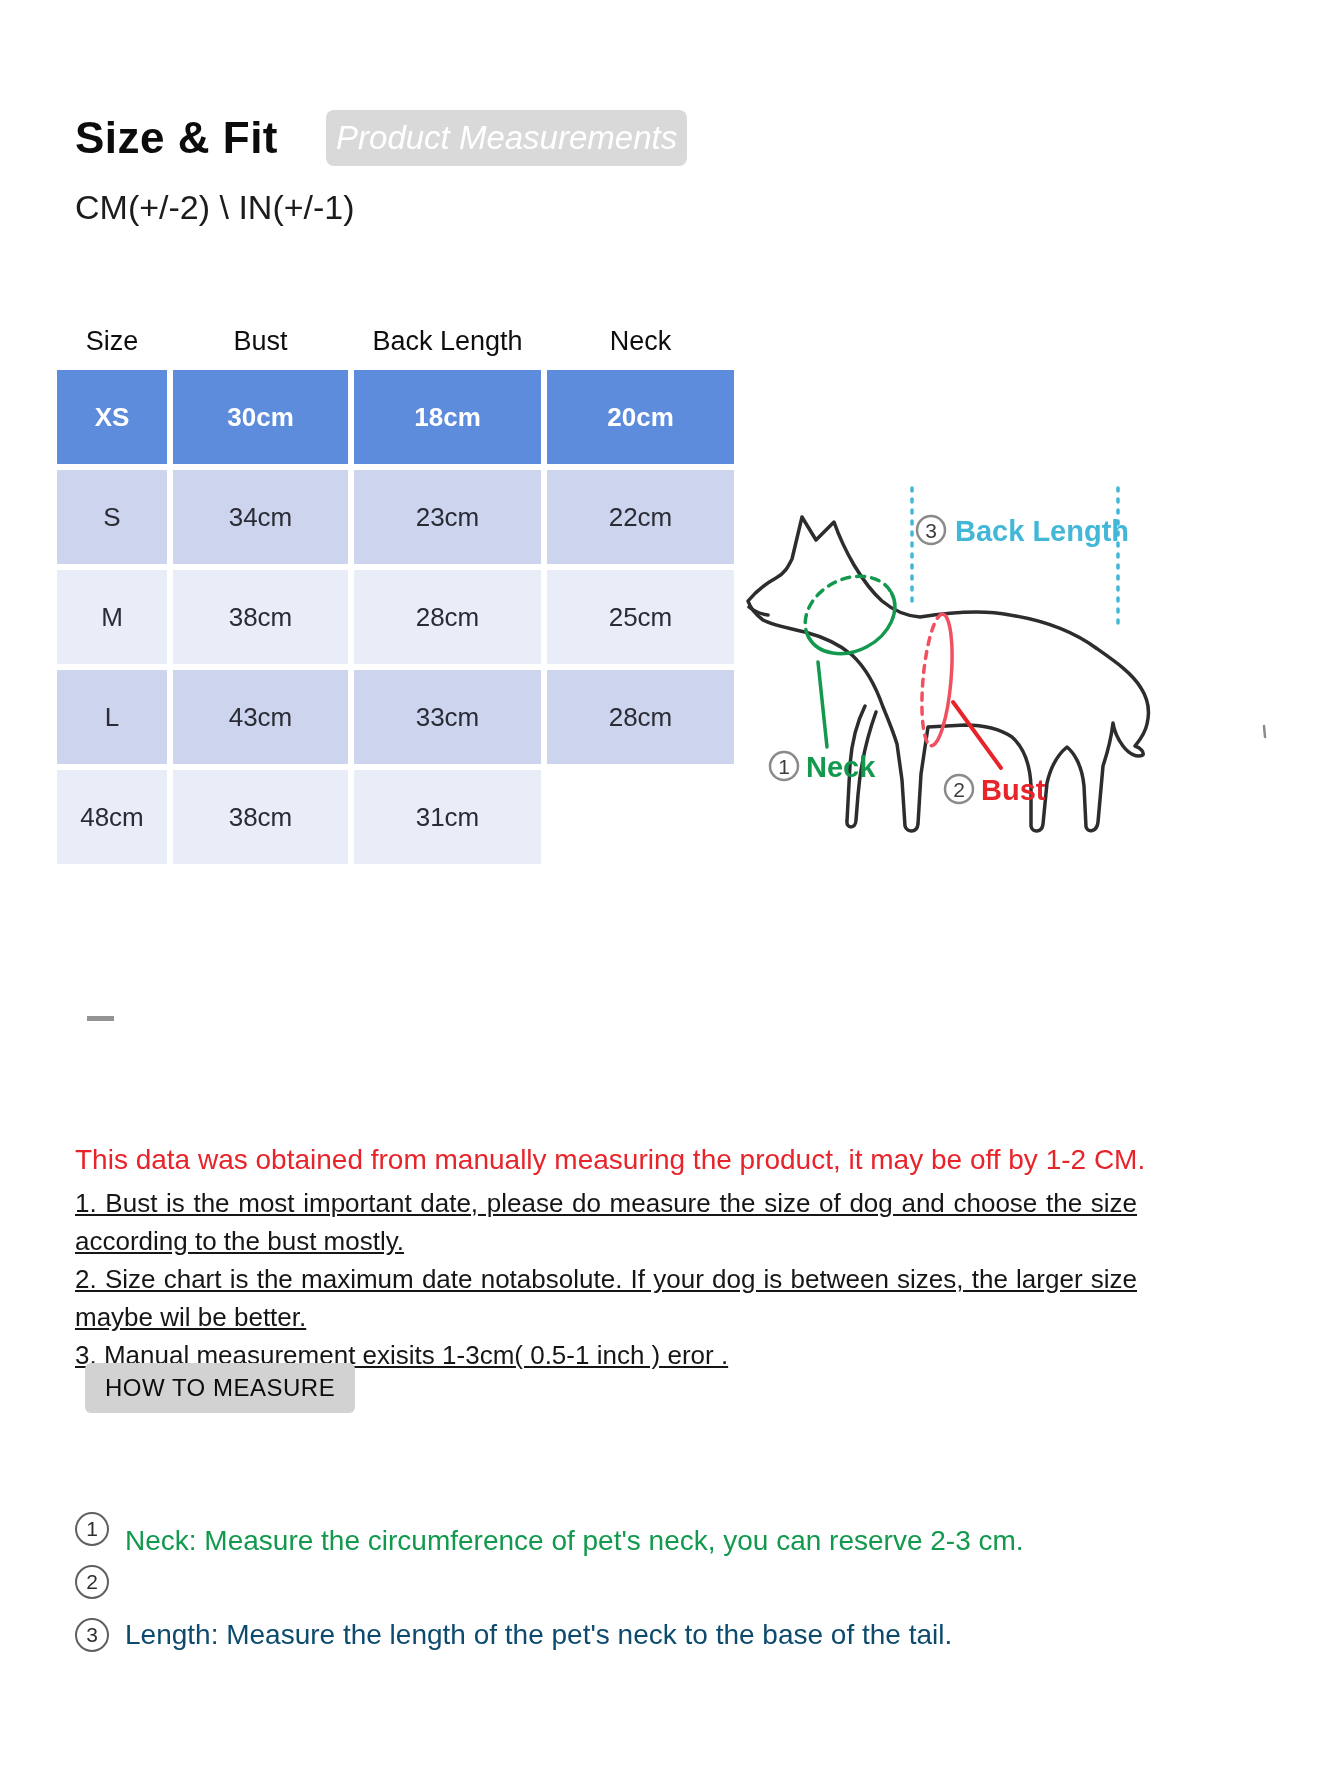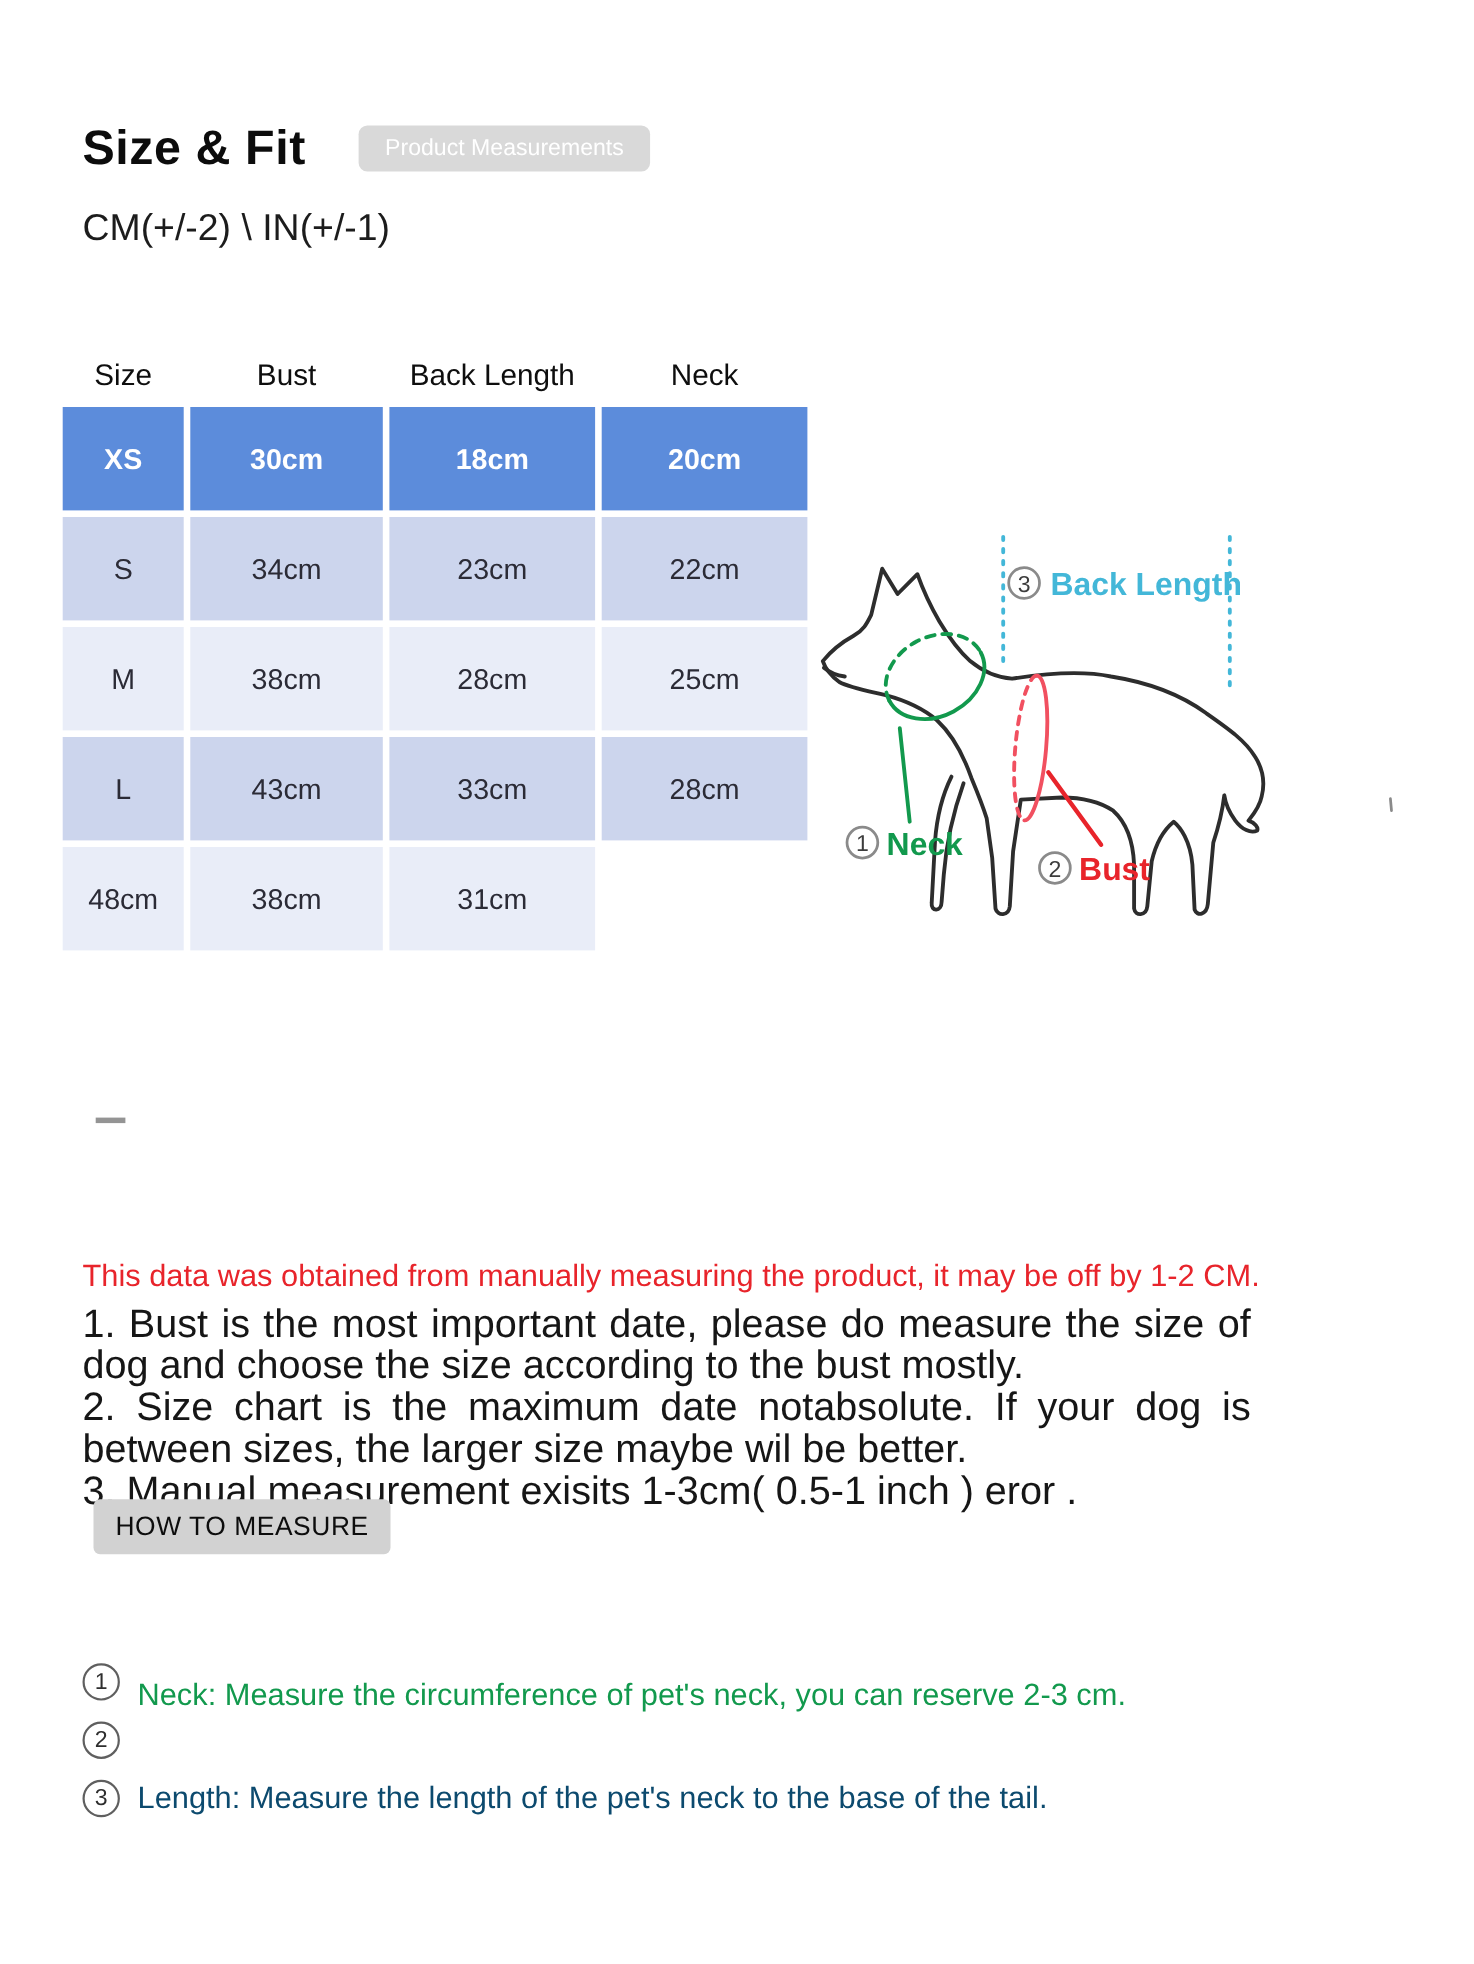--- a/index.html
+++ b/index.html
@@ -2,22 +2,22 @@
 <html><head>
 <meta charset="utf-8">
 <style>
   html,body{margin:0;padding:0;background:#ffffff;}
   .page{position:relative;width:1340px;height:1785px;background:#fff;overflow:hidden;
         font-family:"Liberation Sans","DejaVu Sans",sans-serif;color:#111;}
 
   
   .header-row{position:absolute;left:75px;top:110px;display:flex;align-items:center;gap:48px;}
   .page-title{font-size:44px;font-weight:800;letter-spacing:.5px;color:#0c0c0c;margin:0;}
-  .pm-badge{background:var(--badge-gray);color:#ffffff;font-size:21px;padding:9px 24px;
-            border-radius:8px;white-space:nowrap;}
+  .pm-badge{background:var(--badge-gray);color:#ffffff;font-size:33px;padding:9px 10px;
+            border-radius:8px;white-space:nowrap;font-style:italic;}
   .unit-note{position:absolute;left:75px;top:188px;font-size:34px;color:#1c1c1c;}
 
   
   .size-table{position:absolute;left:57px;top:318px;display:grid;
               grid-template-columns:110px 175px 187px 187px;
               grid-template-rows:46px 94px 94px 94px 94px 94px;
               column-gap:6px;row-gap:6px;}
   .th{display:flex;align-items:center;justify-content:center;font-size:27px;color:#0e0e0e;}
   .td{display:flex;align-items:center;justify-content:center;font-size:26px;color:#2b2b36;}
   .td.r0{background:var(--accent-blue);color:#ffffff;font-weight:bold;}
@@ -38,21 +38,21 @@
   .lbl{font-weight:bold;font-size:29px;}
   .lbl.cyan{fill:var(--cyan-diagram);}
   .lbl.green{fill:var(--green);}
   .lbl.red{fill:var(--red);}
   .tick{stroke:#8a8a8a;stroke-width:2.5;stroke-linecap:round;}
 
   
   .sep-dash{position:absolute;left:87px;top:1016px;width:27px;height:5px;background:#949494;}
   .disclaimer{position:absolute;left:75px;top:1144px;font-size:28px;color:var(--red);}
   .notes{position:absolute;left:75px;top:1184px;width:1062px;}
-  .notes p{margin:0;font-size:36px;line-height:38px;color:#161616;text-align:justify;}
+  .notes p{margin:0;font-size:26px;line-height:38px;color:#161616;text-align:justify;text-decoration:underline;}
   .htm-badge{position:absolute;left:85px;top:1363px;background:#d2d2d2;color:#0d0d0d;
              font-size:24px;padding:11px 20px;border-radius:6px;letter-spacing:.5px;}
   .steps{position:absolute;left:75px;top:1512px;}
   .step{display:flex;align-items:center;gap:16px;margin-bottom:19px;height:34px;}
   .circ{flex:0 0 auto;width:30px;height:30px;border:2.5px solid #5f5f5f;border-radius:50%;
         display:inline-flex;align-items:center;justify-content:center;
         font-size:21px;color:#2e2e2e;background:#fff;}
   .step-text{font-size:28px;white-space:pre;}
 </style>
 </head>

